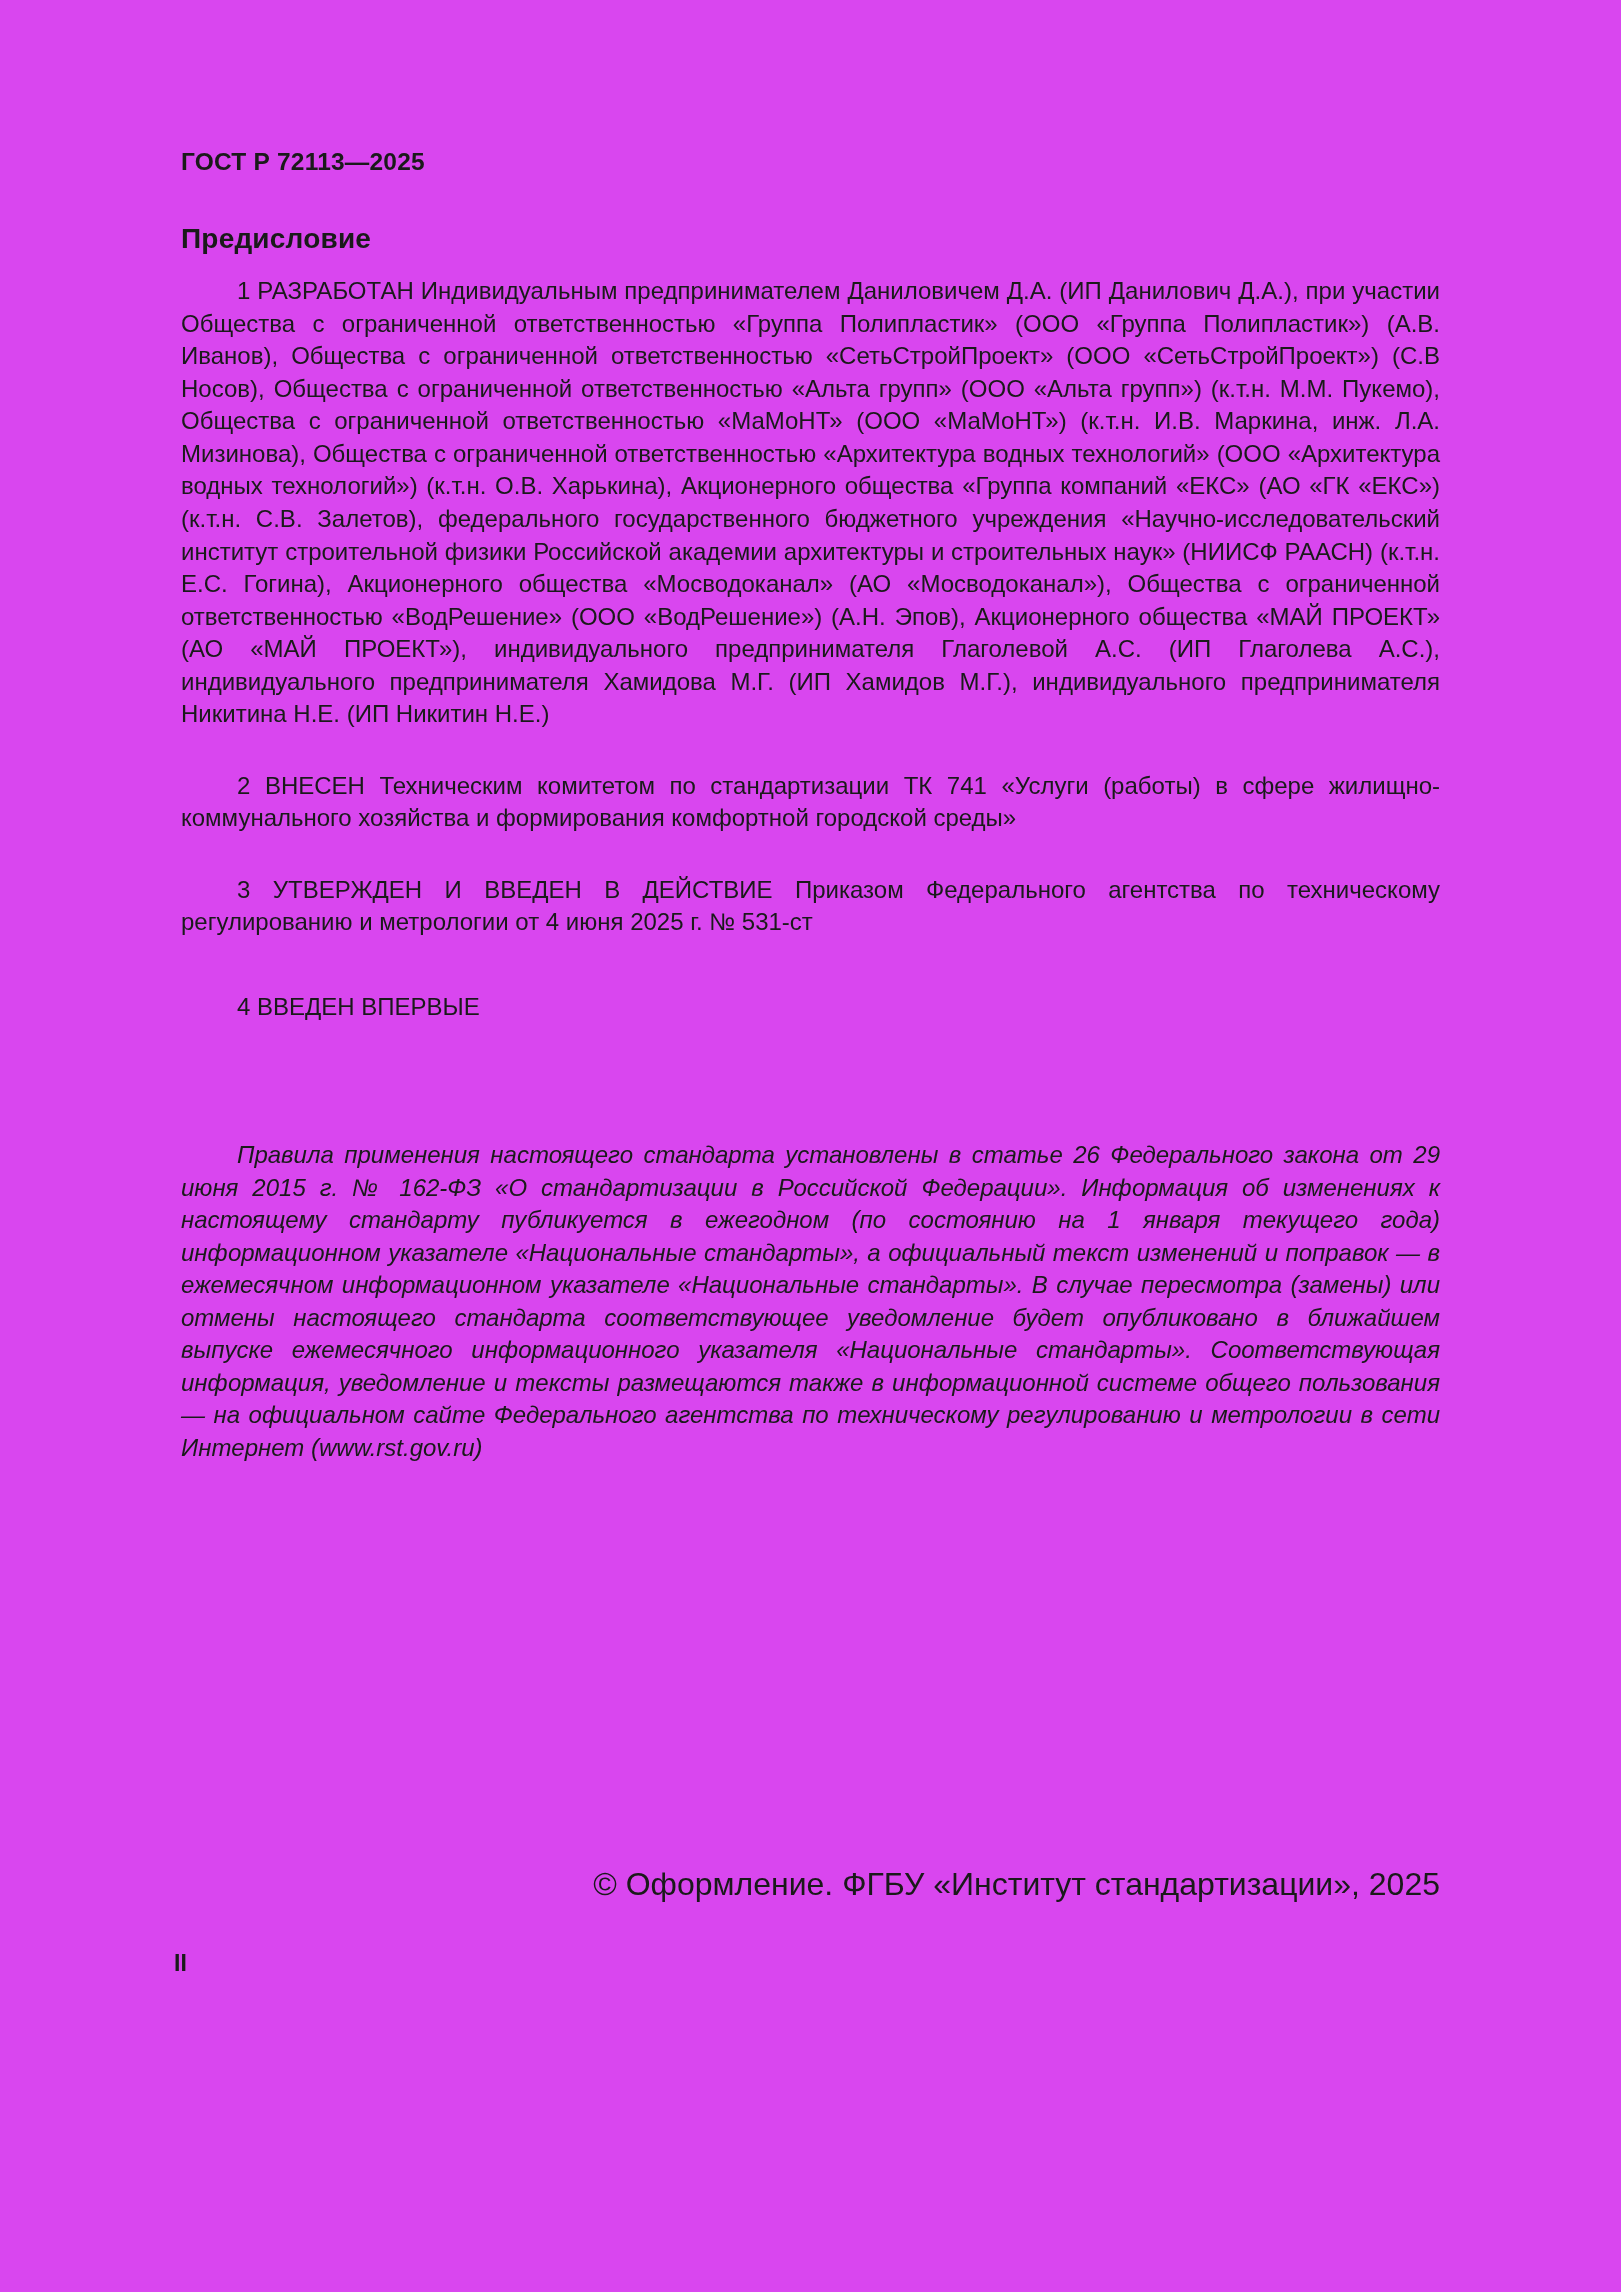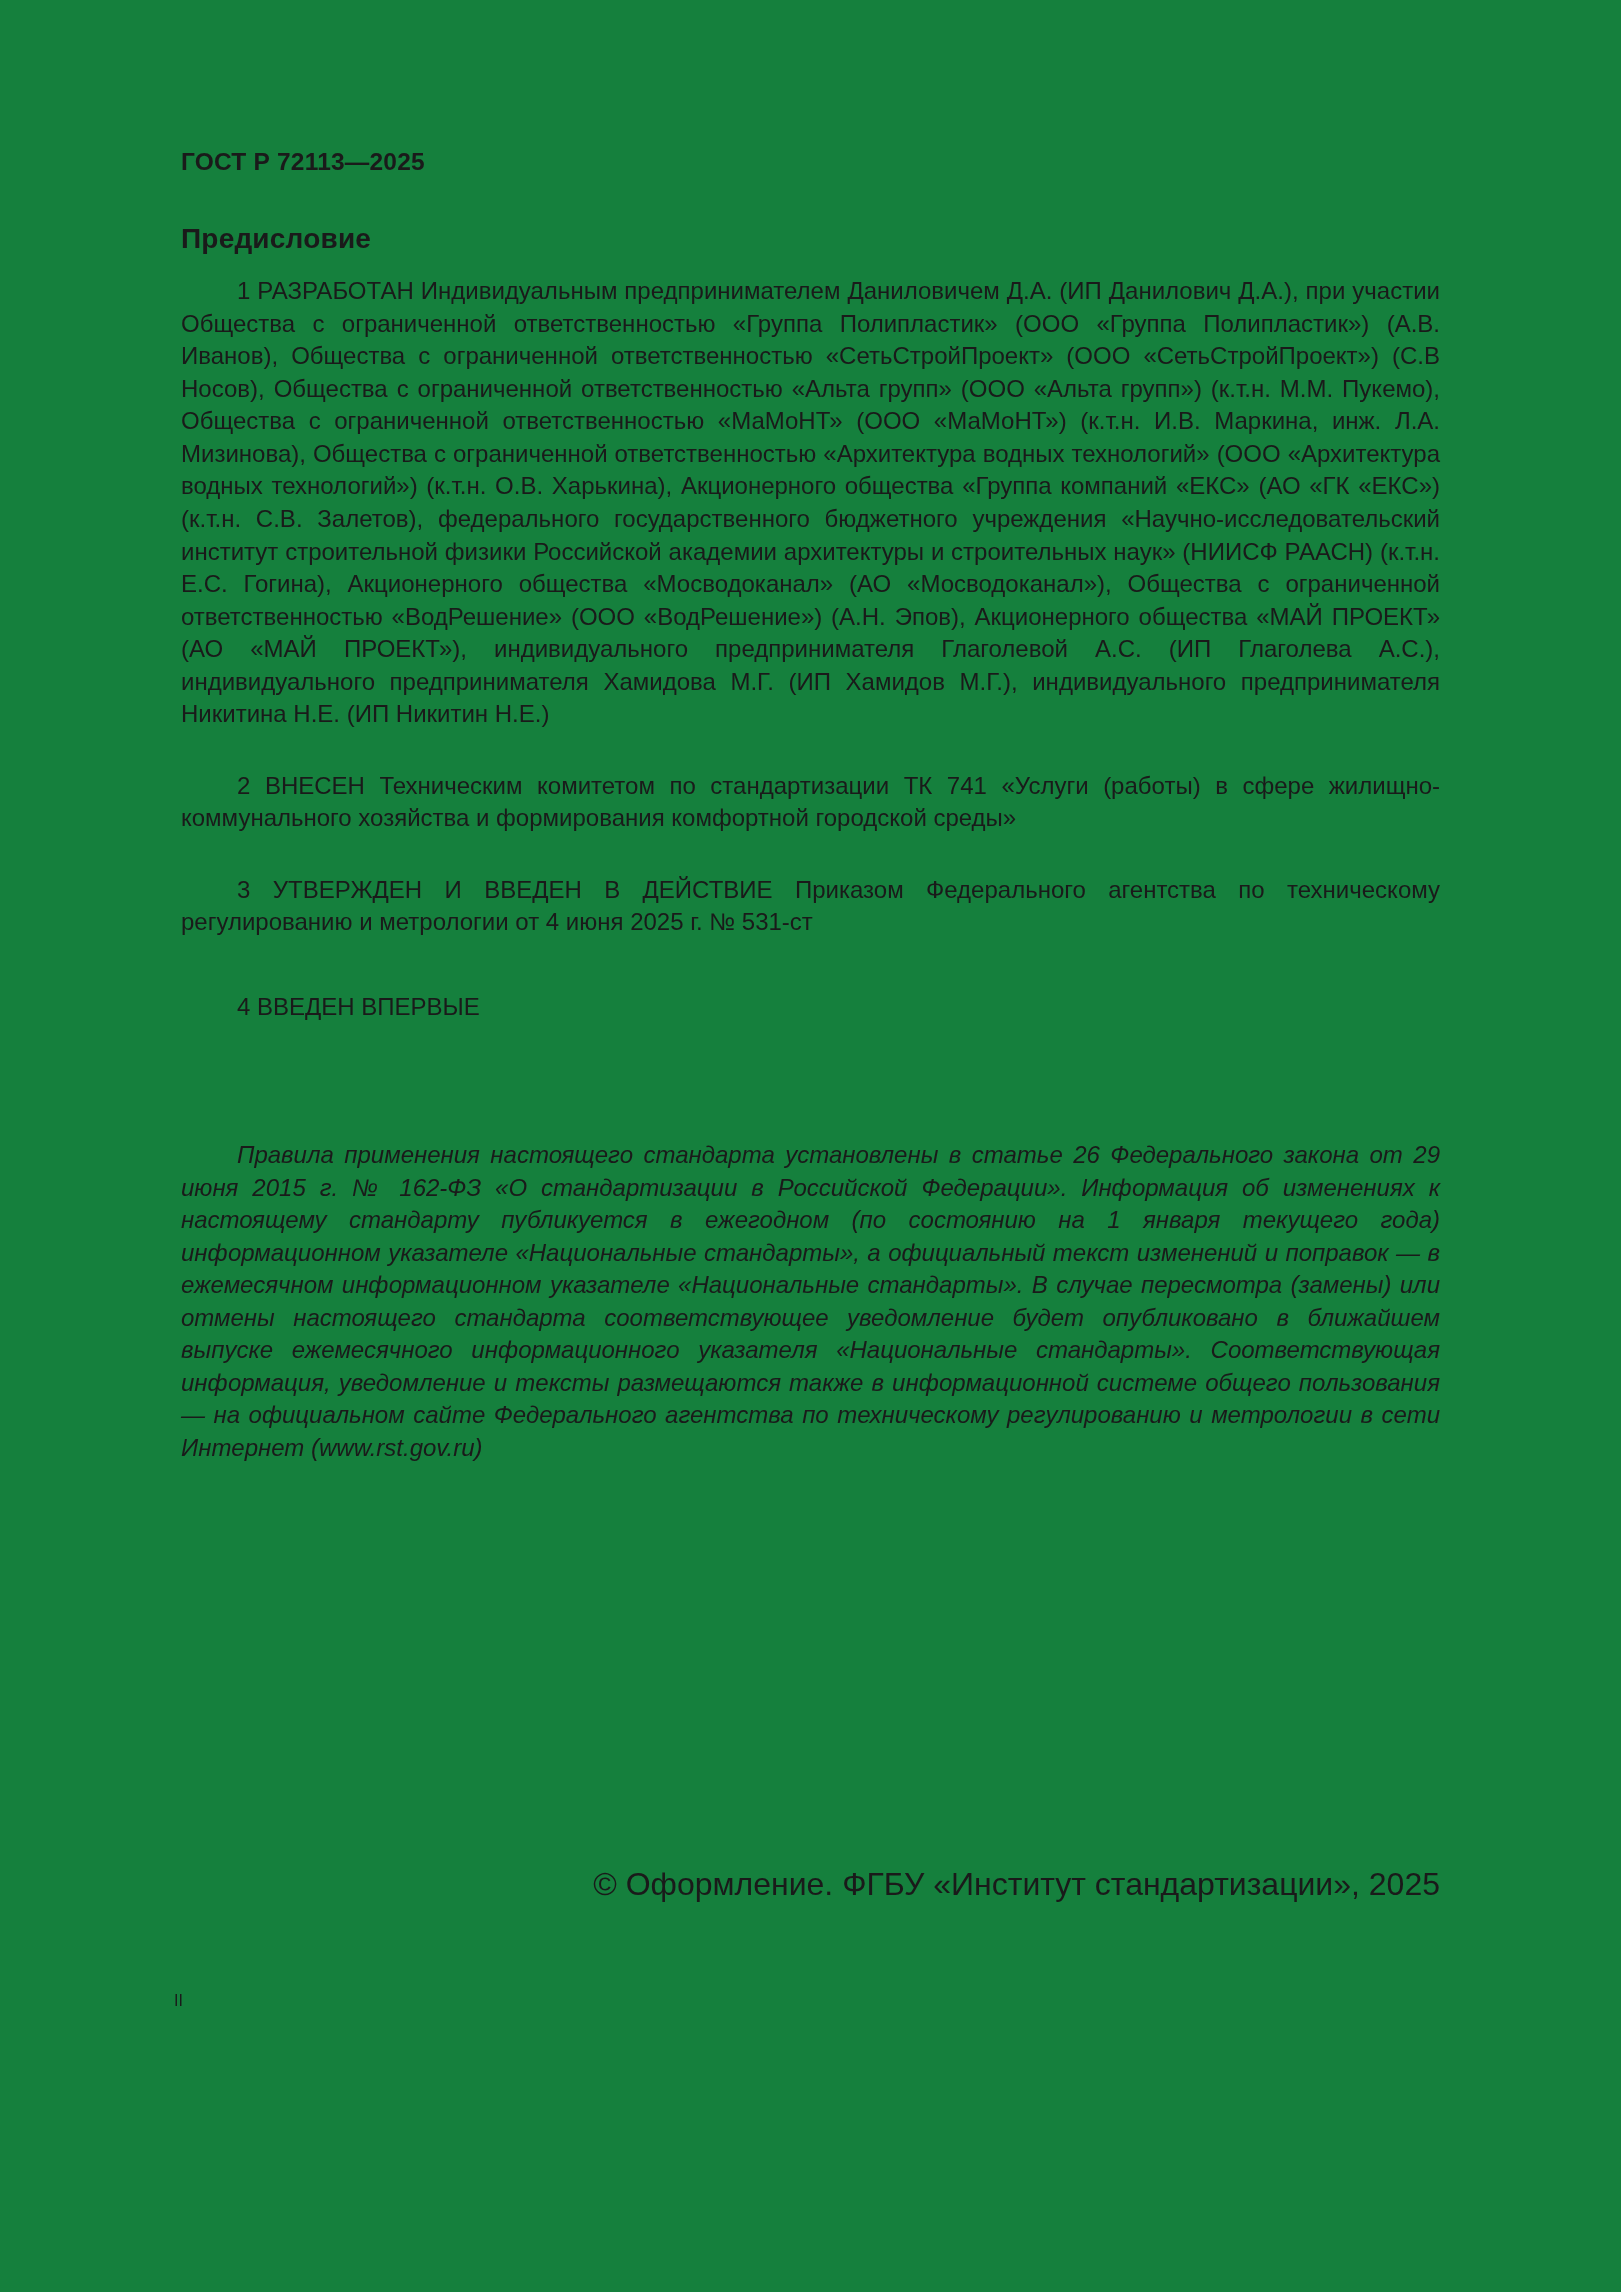--- a/index.html
+++ b/index.html
@@ -4,21 +4,21 @@
 <style>
   html, body {
     margin: 0;
     padding: 0;
     background: #ffffff;
   }
   .page {
     position: relative;
     width: 1621px;
     height: 2293px;
-    background: #15803d;
+    background: #d946ef;
     box-sizing: border-box;
     font-family: "Liberation Sans", sans-serif;
     color: #1a1a1a;
     overflow: hidden;
   }
   .content {
     position: absolute;
     left: 181px;
     top: 0;
     width: 1259px;
@@ -78,24 +78,25 @@
     width: 1259px;
     font-size: 24px;
     line-height: 1.355;
     text-align: justify;
     text-justify: inter-word;
     text-indent: 56px;
   }
   .page-number {
     position: absolute;
     left: 174px;
-    top: 1991px;
-    font-size: 16px;
+    top: 1950px;
+    font-size: 23px;
     line-height: 1.2;
     color: #1a1a1a;
+    font-weight: bold;
   }
 </style>
 </head>
 <body>
 
 <div class="page">
 
   <div class="content">
 
     <div class="running-head">ГОСТ Р 72113—2025</div>

